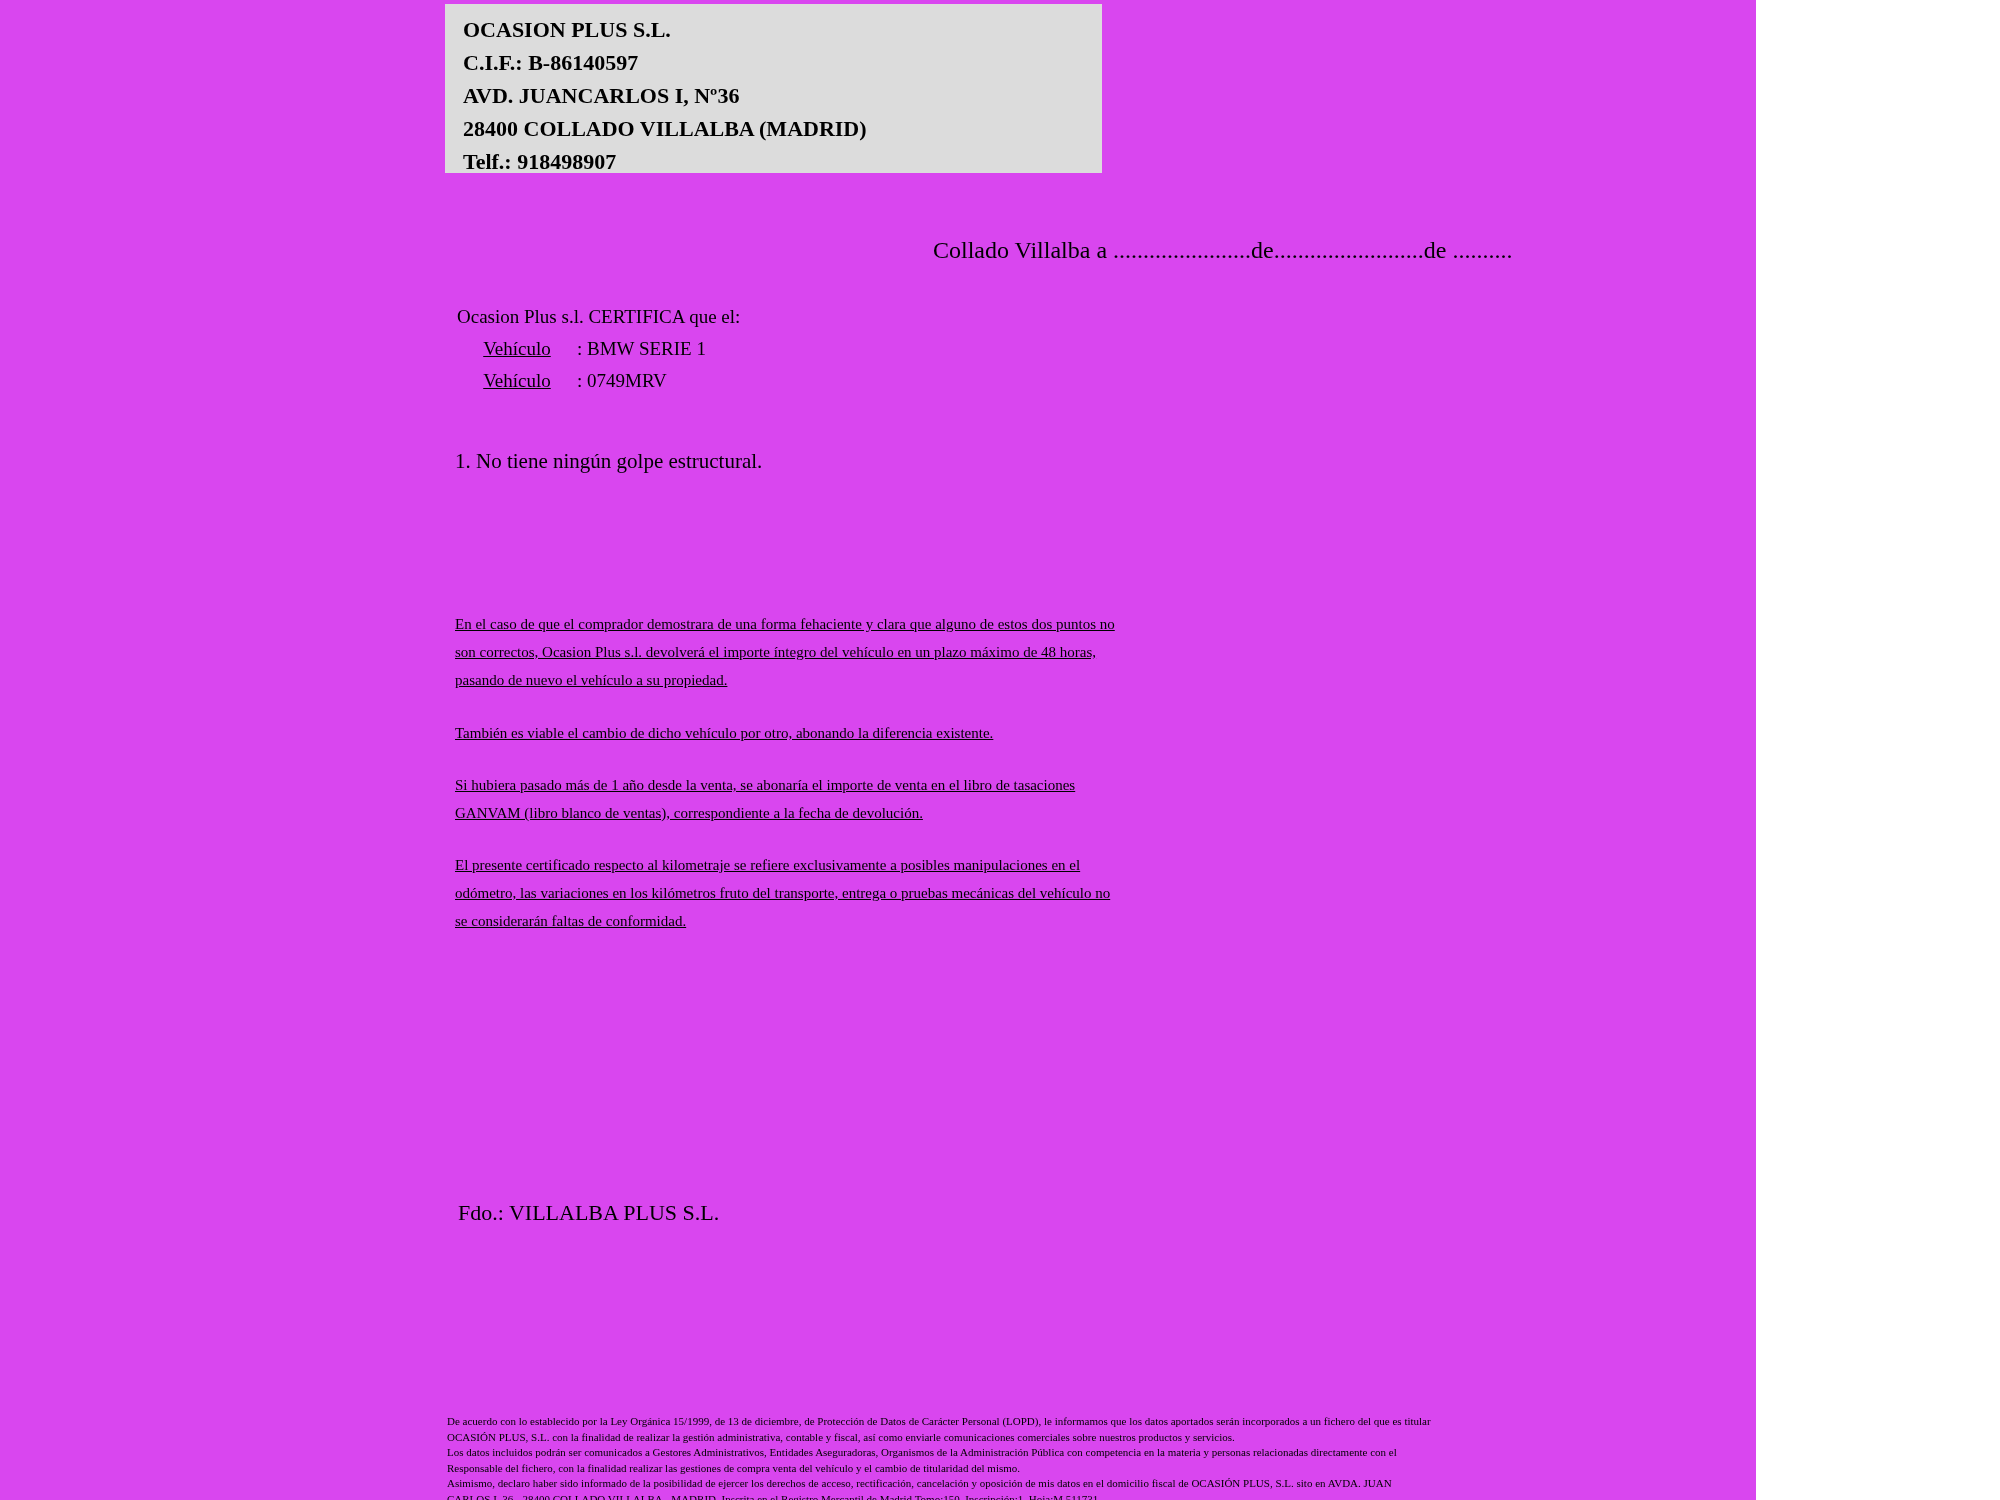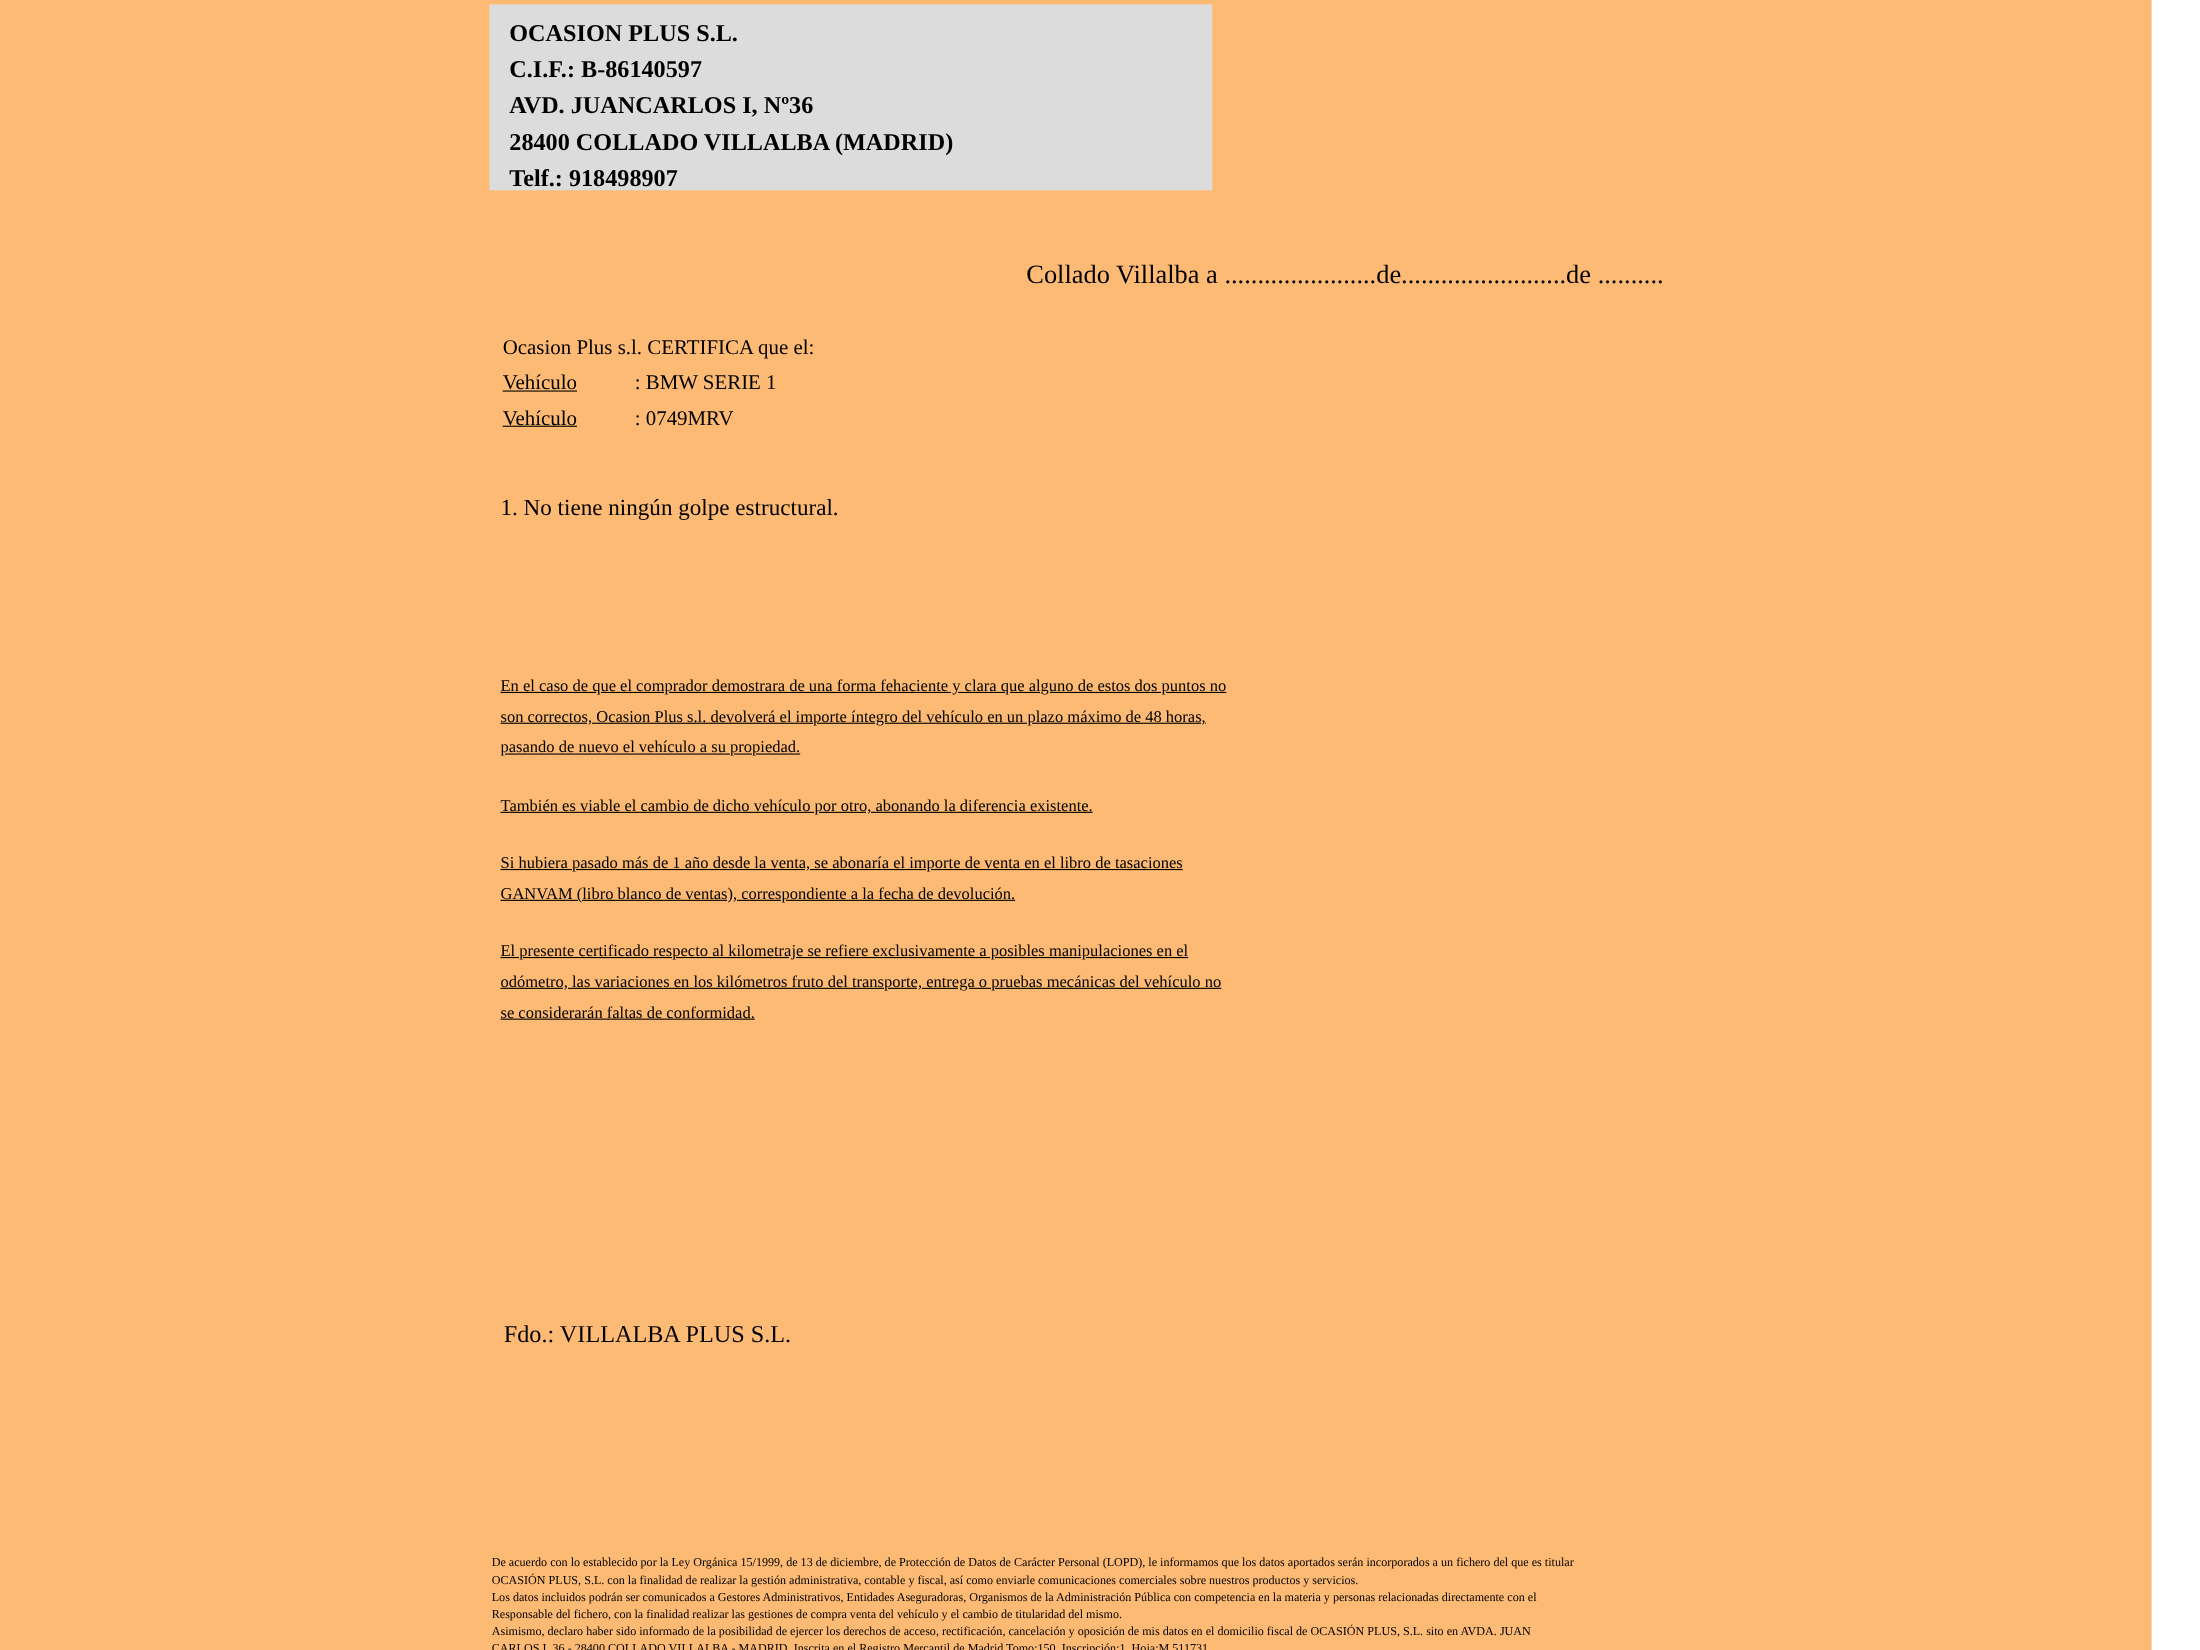--- a/index.html
+++ b/index.html
@@ -1,20 +1,20 @@
 <!DOCTYPE html>
 <html><head>
 <meta charset="utf-8">
 <style>
   html, body { margin: 0; padding: 0; background: #ffffff; }
   .page {
     position: relative;
-    width: 1956px;
+    width: 1756px;
     height: 1500px;
-    background: #fdba74;
+    background: #d946ef;
     color: #000000;
     font-family: "Liberation Serif", "DejaVu Serif", serif;
     overflow: hidden;
   }
   .company-box {
     position: absolute;
     left: 445px;
     top: 4px;
     width: 657px;
     height: 169px;
@@ -39,20 +39,21 @@
     top: 301px;
     font-size: 19px;
     line-height: 32px;
     white-space: nowrap;
     margin-left: 24px;
   }
   .cert-label {
     display: inline-block;
     width: 120px;
     text-decoration: underline;
+    text-align: center;
   }
   .point {
     position: absolute;
     left: 455px;
     font-size: 21px;
     white-space: nowrap;
   }
   .point-1 { top: 449px; }
   .point-2 { top: 502px; }
   .para {

